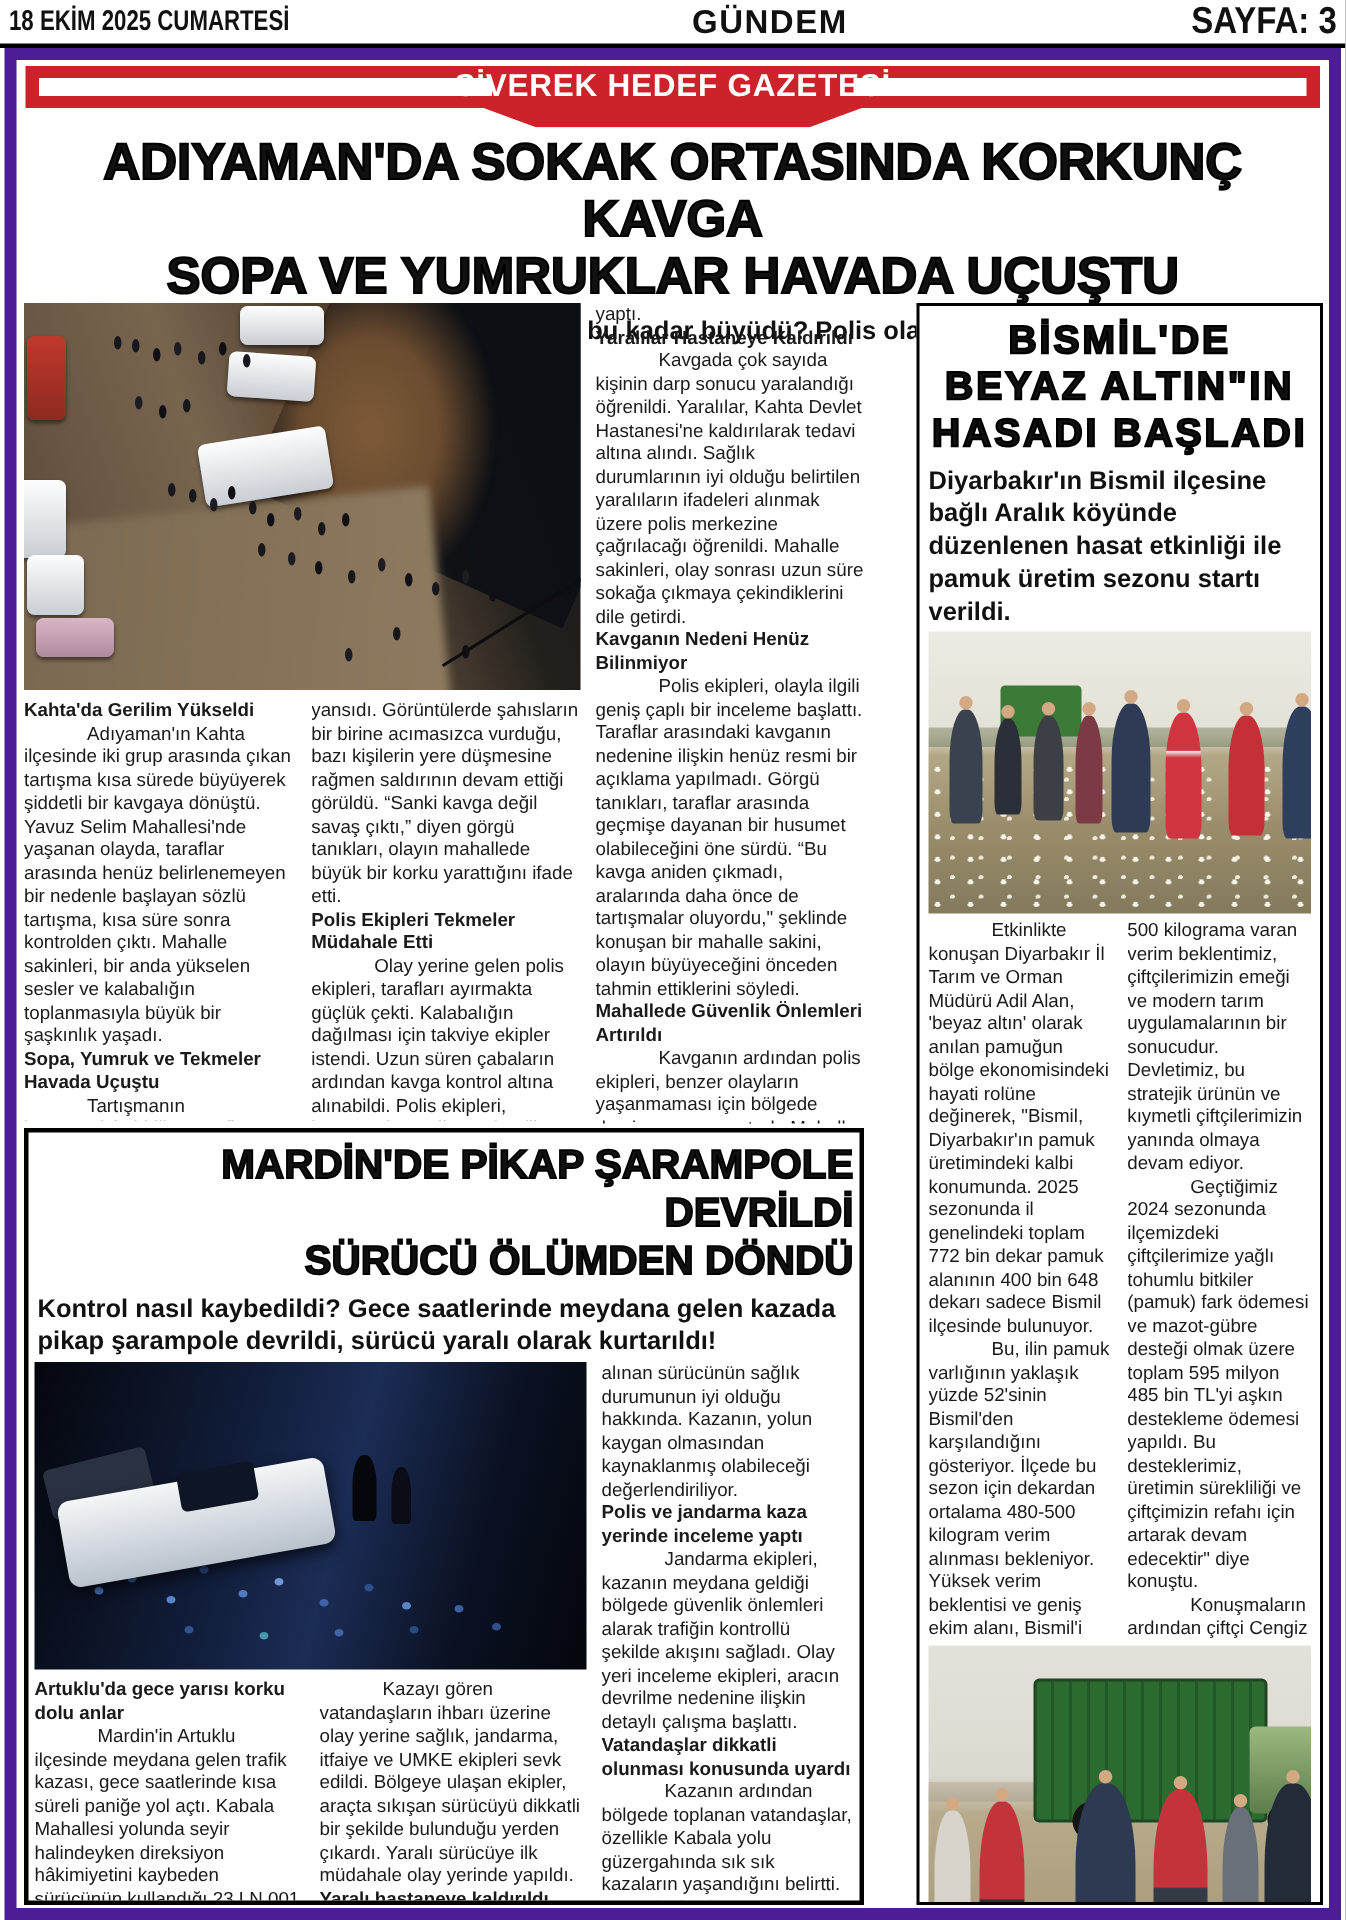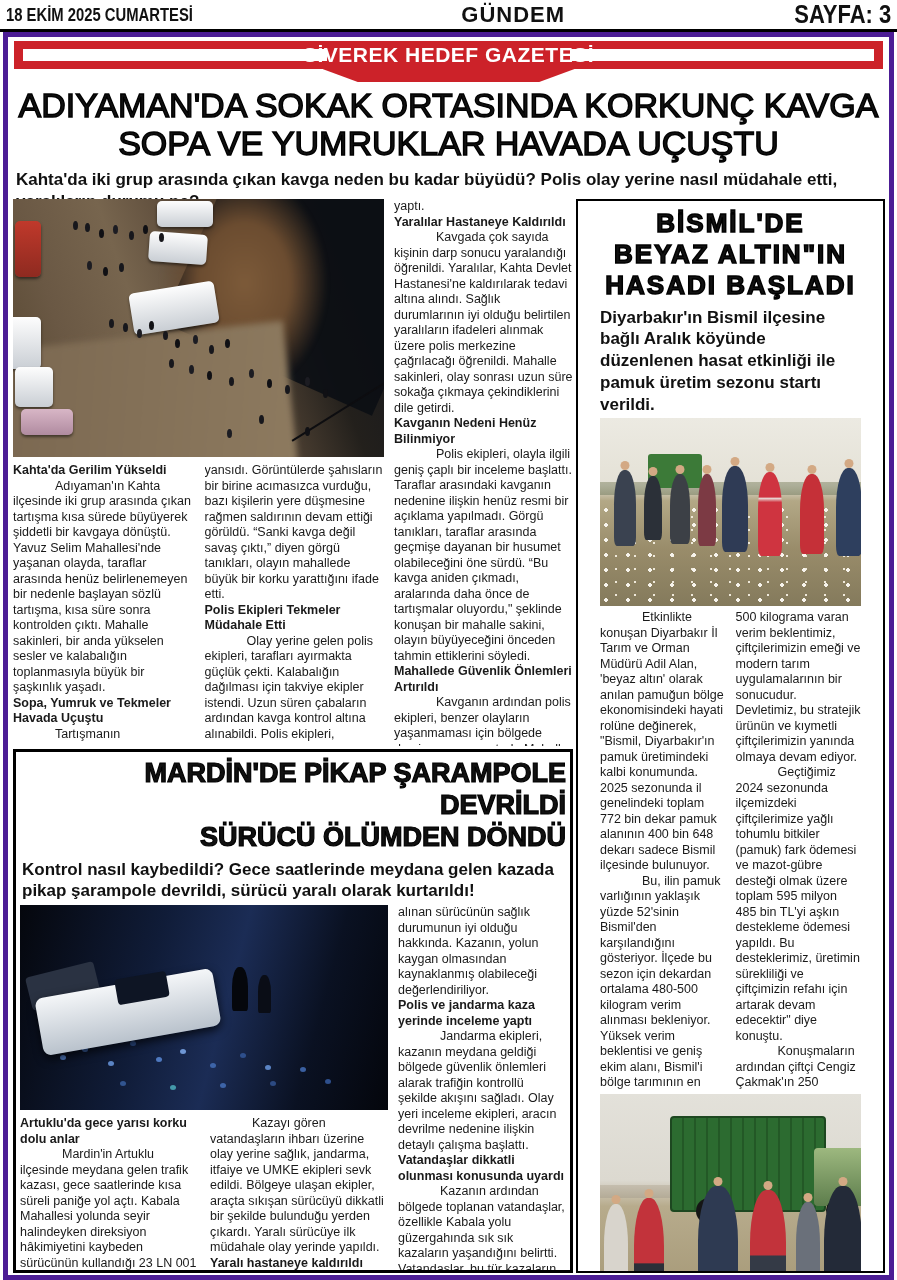--- a/index.html
+++ b/index.html
@@ -5,32 +5,32 @@
   html,body{margin:0;padding:0;background:#888;}
   .page{position:relative;width:897px;height:1280px;background:#fff;margin:0 auto;overflow:hidden;
         font-family:"Liberation Sans",sans-serif;color:#111;}
   
   .topbar{height:29px;display:flex;align-items:center;justify-content:space-between;
           padding:0 6px;border-bottom:3px solid #000;background:#fff;}
   .date{font-size:19px;font-weight:bold;transform:scaleX(.78);transform-origin:left center;white-space:nowrap;}
   .section{font-size:22px;font-weight:bold;letter-spacing:1px;}
   .pageno{font-size:25px;font-weight:bold;transform:scaleX(.88);transform-origin:right center;white-space:nowrap;}
   
-  .main-box{position:absolute;left:3px;right:3px;top:32px;bottom:0;border:5px solid #4c1d95;background:#fff;}
+  .main-box{position:absolute;left:3px;right:3px;top:32px;bottom:0;border:8px solid #4c1d95;background:#fff;}
   
   .banner{position:relative;margin:4px 6px 0;height:28px;background:#cc2229;}
   .strip{position:absolute;top:8px;height:12px;background:#fff;}
   .strip.l{left:9px;width:35%;}
   .strip.r{right:9px;width:35%;}
   .banner-title{position:absolute;inset:0;display:flex;align-items:center;justify-content:center;
                 color:#fff;font-weight:bold;font-size:21px;letter-spacing:.5px;}
   .trap{position:absolute;top:100%;left:50%;transform:translateX(-50%);width:252px;height:13px;
         background:#cc2229;clip-path:polygon(0 0,100% 0,86% 100%,14% 100%);}
   
-  .main-headline{margin:17px 2px 0;text-align:center;font-weight:normal;font-size:34px;line-height:1.12;
+  .main-headline{margin:17px 2px 0;text-align:center;font-weight:bold;font-size:34px;line-height:1.12;
                  -webkit-text-stroke:1.4px #000;}
   .main-subhead{margin:7px 8px 0;font-size:17px;font-weight:bold;line-height:1.28;}
   
   .content{position:absolute;left:5px;right:4px;top:162px;bottom:2px;display:flex;gap:3px;}
   .left-zone{width:560px;position:relative;flex:none;}
   .adiyaman{height:547px;overflow:hidden;}
   .adi-row{display:flex;gap:10px;height:100%;}
   .adi-left{width:371px;flex:none;}
   .adi-col3{flex:1;overflow:hidden;}
   .two-cols{display:flex;gap:12px;margin-top:6px;overflow:hidden;}
@@ -44,21 +44,21 @@
   .mardin-box{position:absolute;top:550px;left:0;right:0;bottom:0;border:3px solid #000;
               padding:2px 4px;overflow:hidden;background:#fff;}
   .mid-headline{margin:4px 0 0;text-align:right;font-weight:bold;font-size:27px;line-height:1.18;
                 -webkit-text-stroke:1.2px #000;}
   .mid-subhead{margin:5px 2px 4px;font-size:17px;font-weight:bold;line-height:1.25;}
   .mardin-box .adi-row{height:auto;}
   .mardin-box .adi-left{width:368px;}
   .mardin-box .two-cols{height:202px;}
   .mardin-box .adi-col3{height:412px;}
   
-  .bismil-box{flex:1;border:2px solid #000;padding:3px 22px;overflow:hidden;background:#fff;}
+  .bismil-box{flex:1;border:2px solid #000;padding:3px 6px;overflow:hidden;background:#fff;margin-left:32px;}
   .bis-headline{margin:4px 0 0;text-align:center;font-weight:bold;font-size:26px;line-height:1.2;
                 letter-spacing:2px;-webkit-text-stroke:1.5px #000;}
   .bis-subhead{margin:5px 0 3px;font-size:17px;font-weight:bold;line-height:1.28;}
   .bis-cols{display:flex;gap:10px;height:480px;overflow:hidden;margin-top:4px;}
   .bis-col{flex:1;overflow:hidden;}
   
   .photo{position:relative;overflow:hidden;background:#777;}
   .photo i,.photo b{display:block;position:absolute;}
   .fight{height:258px;background:
       linear-gradient(250deg,#14161d 0%,#23201c 24%,#5d4c3b 46%,#77654e 62%,#6a5844 80%,#55462f 100%);}

